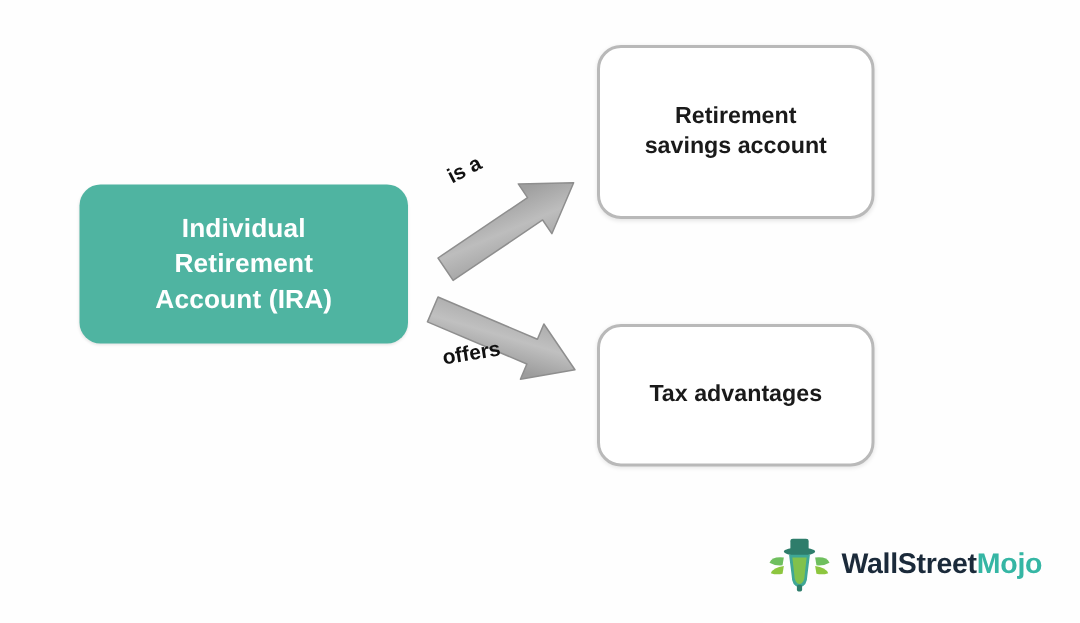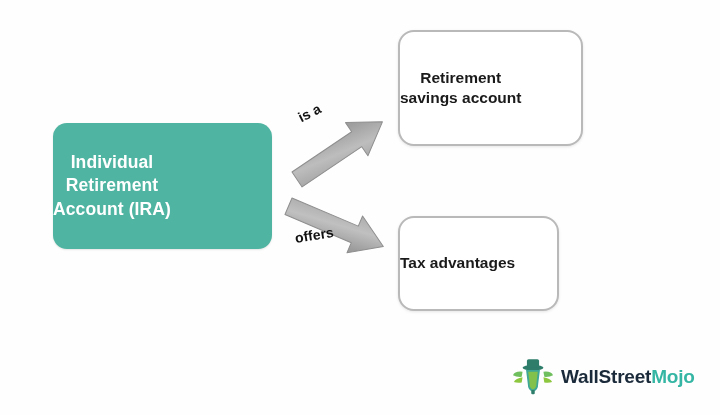--- a/index.html
+++ b/index.html
@@ -17,29 +17,30 @@
     background: #fefefe;
     overflow: hidden;
   }
 
   
   .node {
     position: absolute;
     box-sizing: border-box;
     display: flex;
     align-items: center;
+    justify-content: center;
     text-align: center;
     line-height: 1.32;
   }
 
   .node-primary {
     left: 53px;
     top: 123px;
     width: 219px;
-    height: 126px;
+    height: 106px;
     background: #4FB4A1;
     border-radius: 14px;
     color: #ffffff;
     font-size: 17.5px;
     font-weight: bold;
     letter-spacing: 0.1px;
     box-shadow: 0 1px 2px rgba(0,0,0,0.10);
   }
 
   .node-secondary {
@@ -55,21 +56,21 @@
   .node-top {
     left: 398px;
     top: 30px;
     width: 185px;
     height: 116px;
   }
 
   .node-bottom {
     left: 398px;
     top: 216px;
-    width: 161px;
+    width: 185px;
     height: 95px;
   }
 
   .node-text { display: block; white-space: pre-line; }
 
   
   .arrow-layer {
     position: absolute;
     left: 0; top: 0;
     width: 720px;

